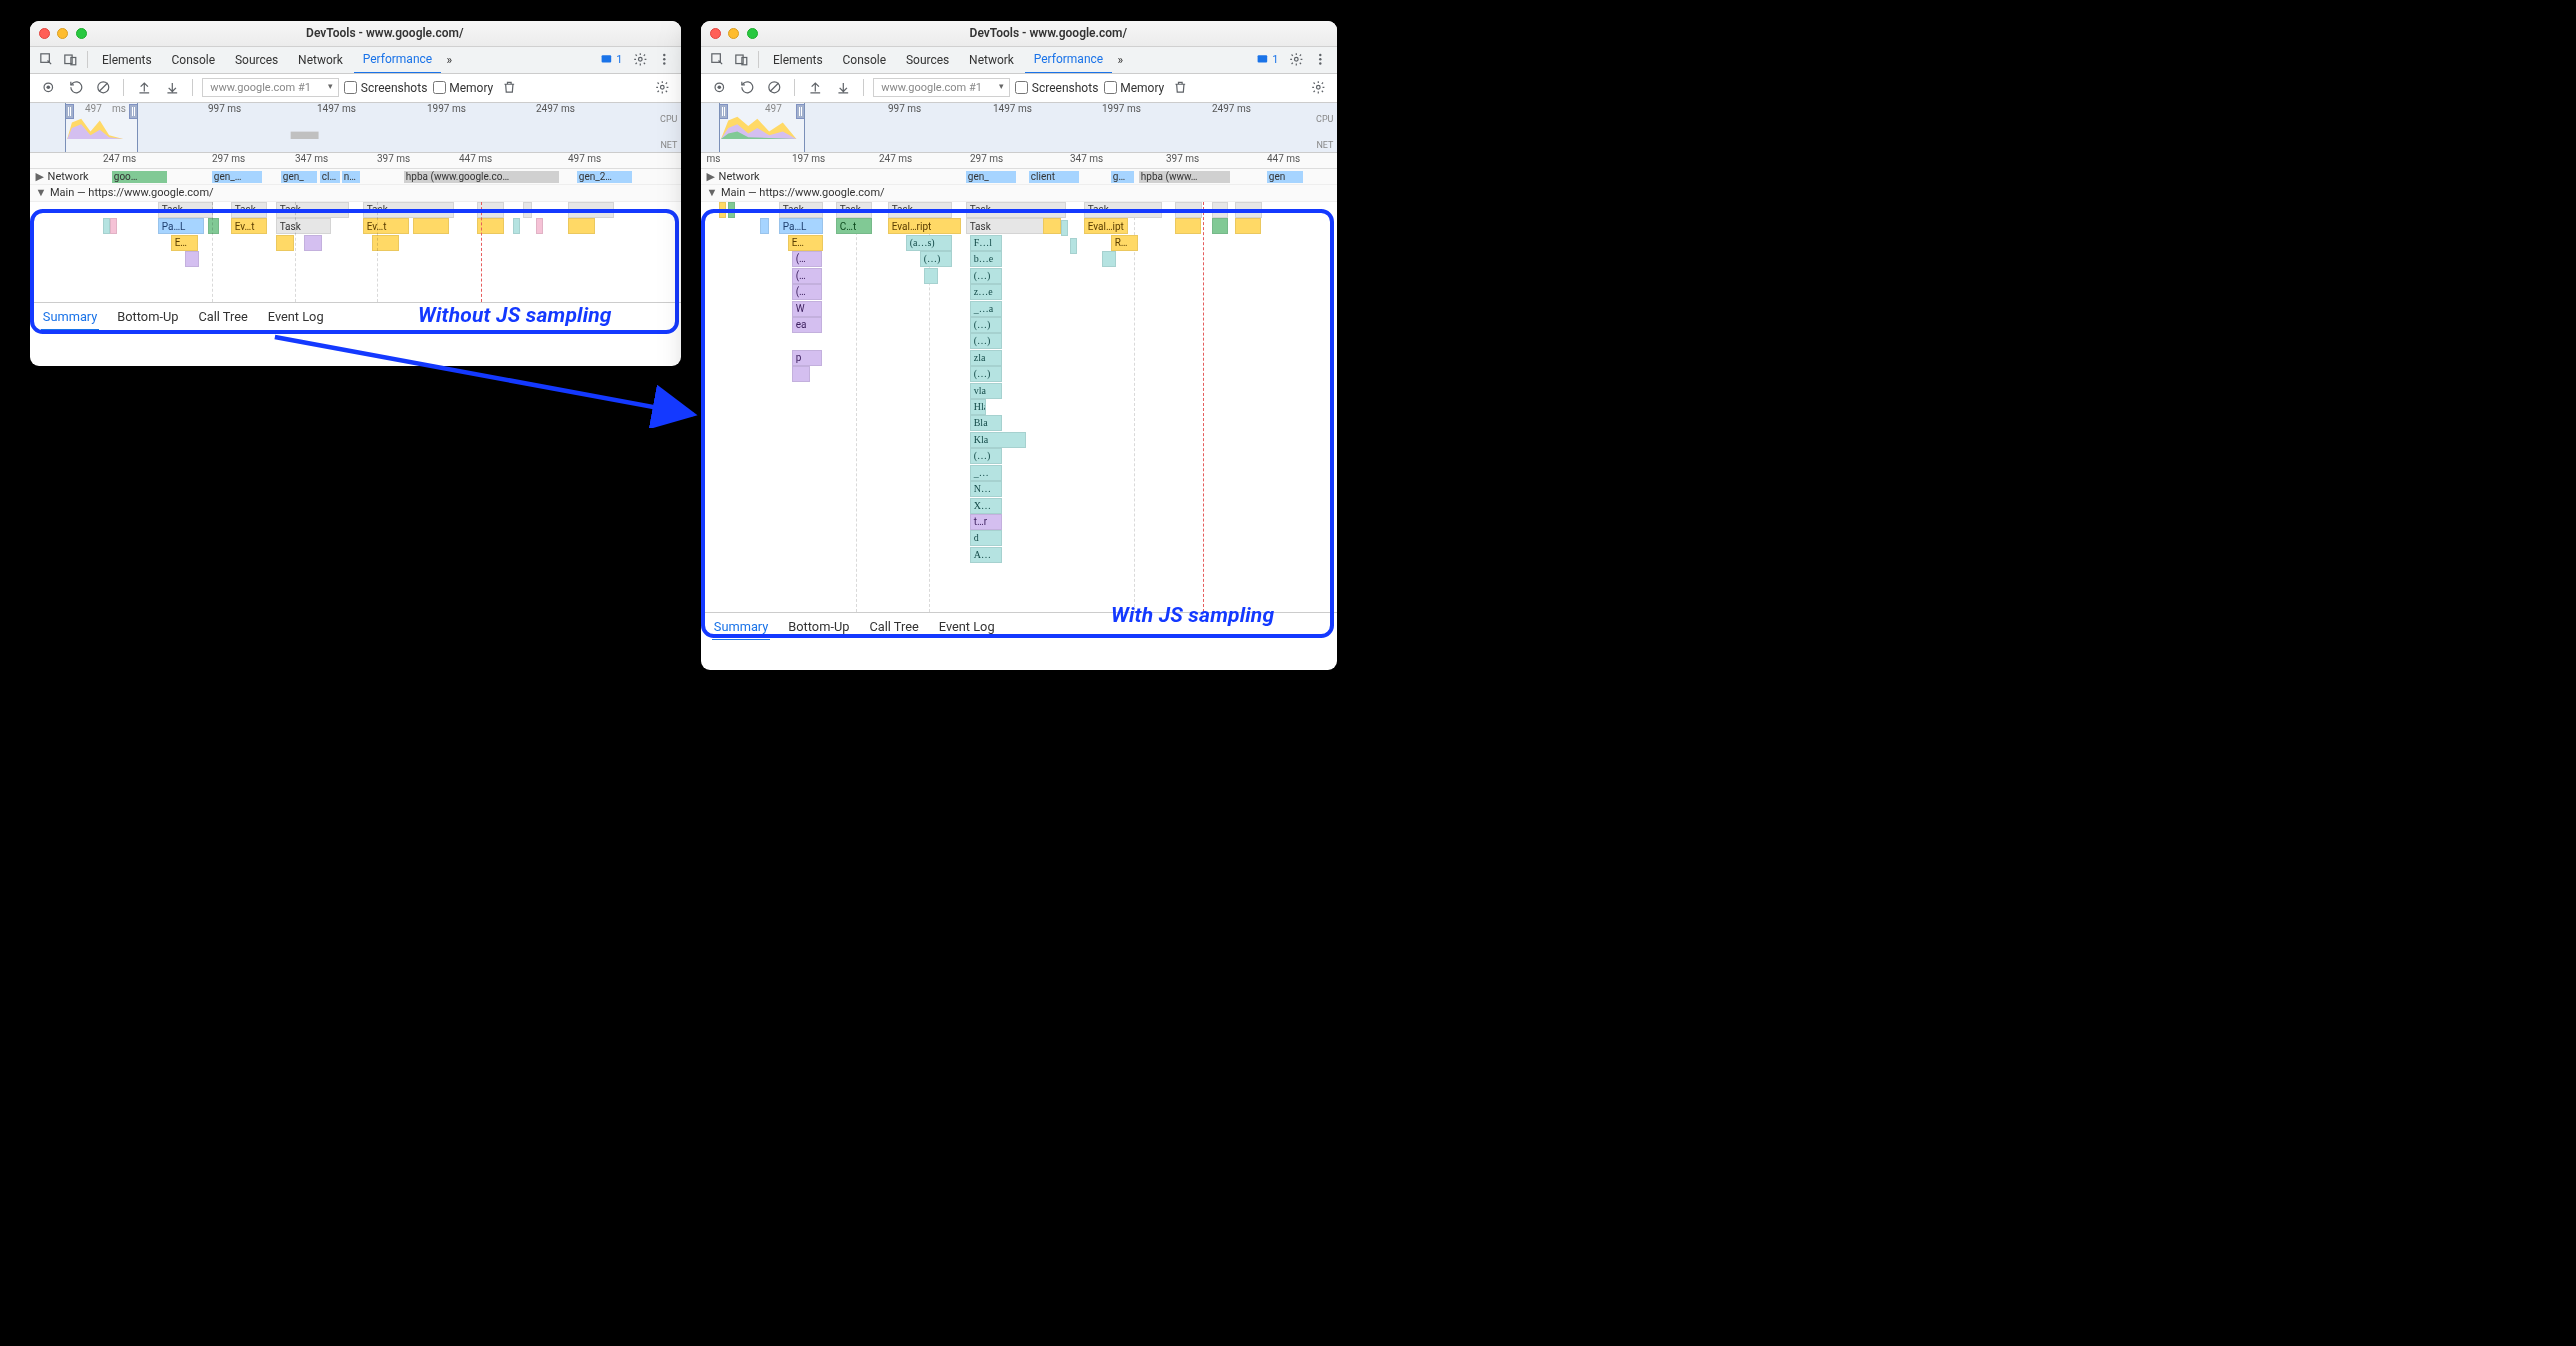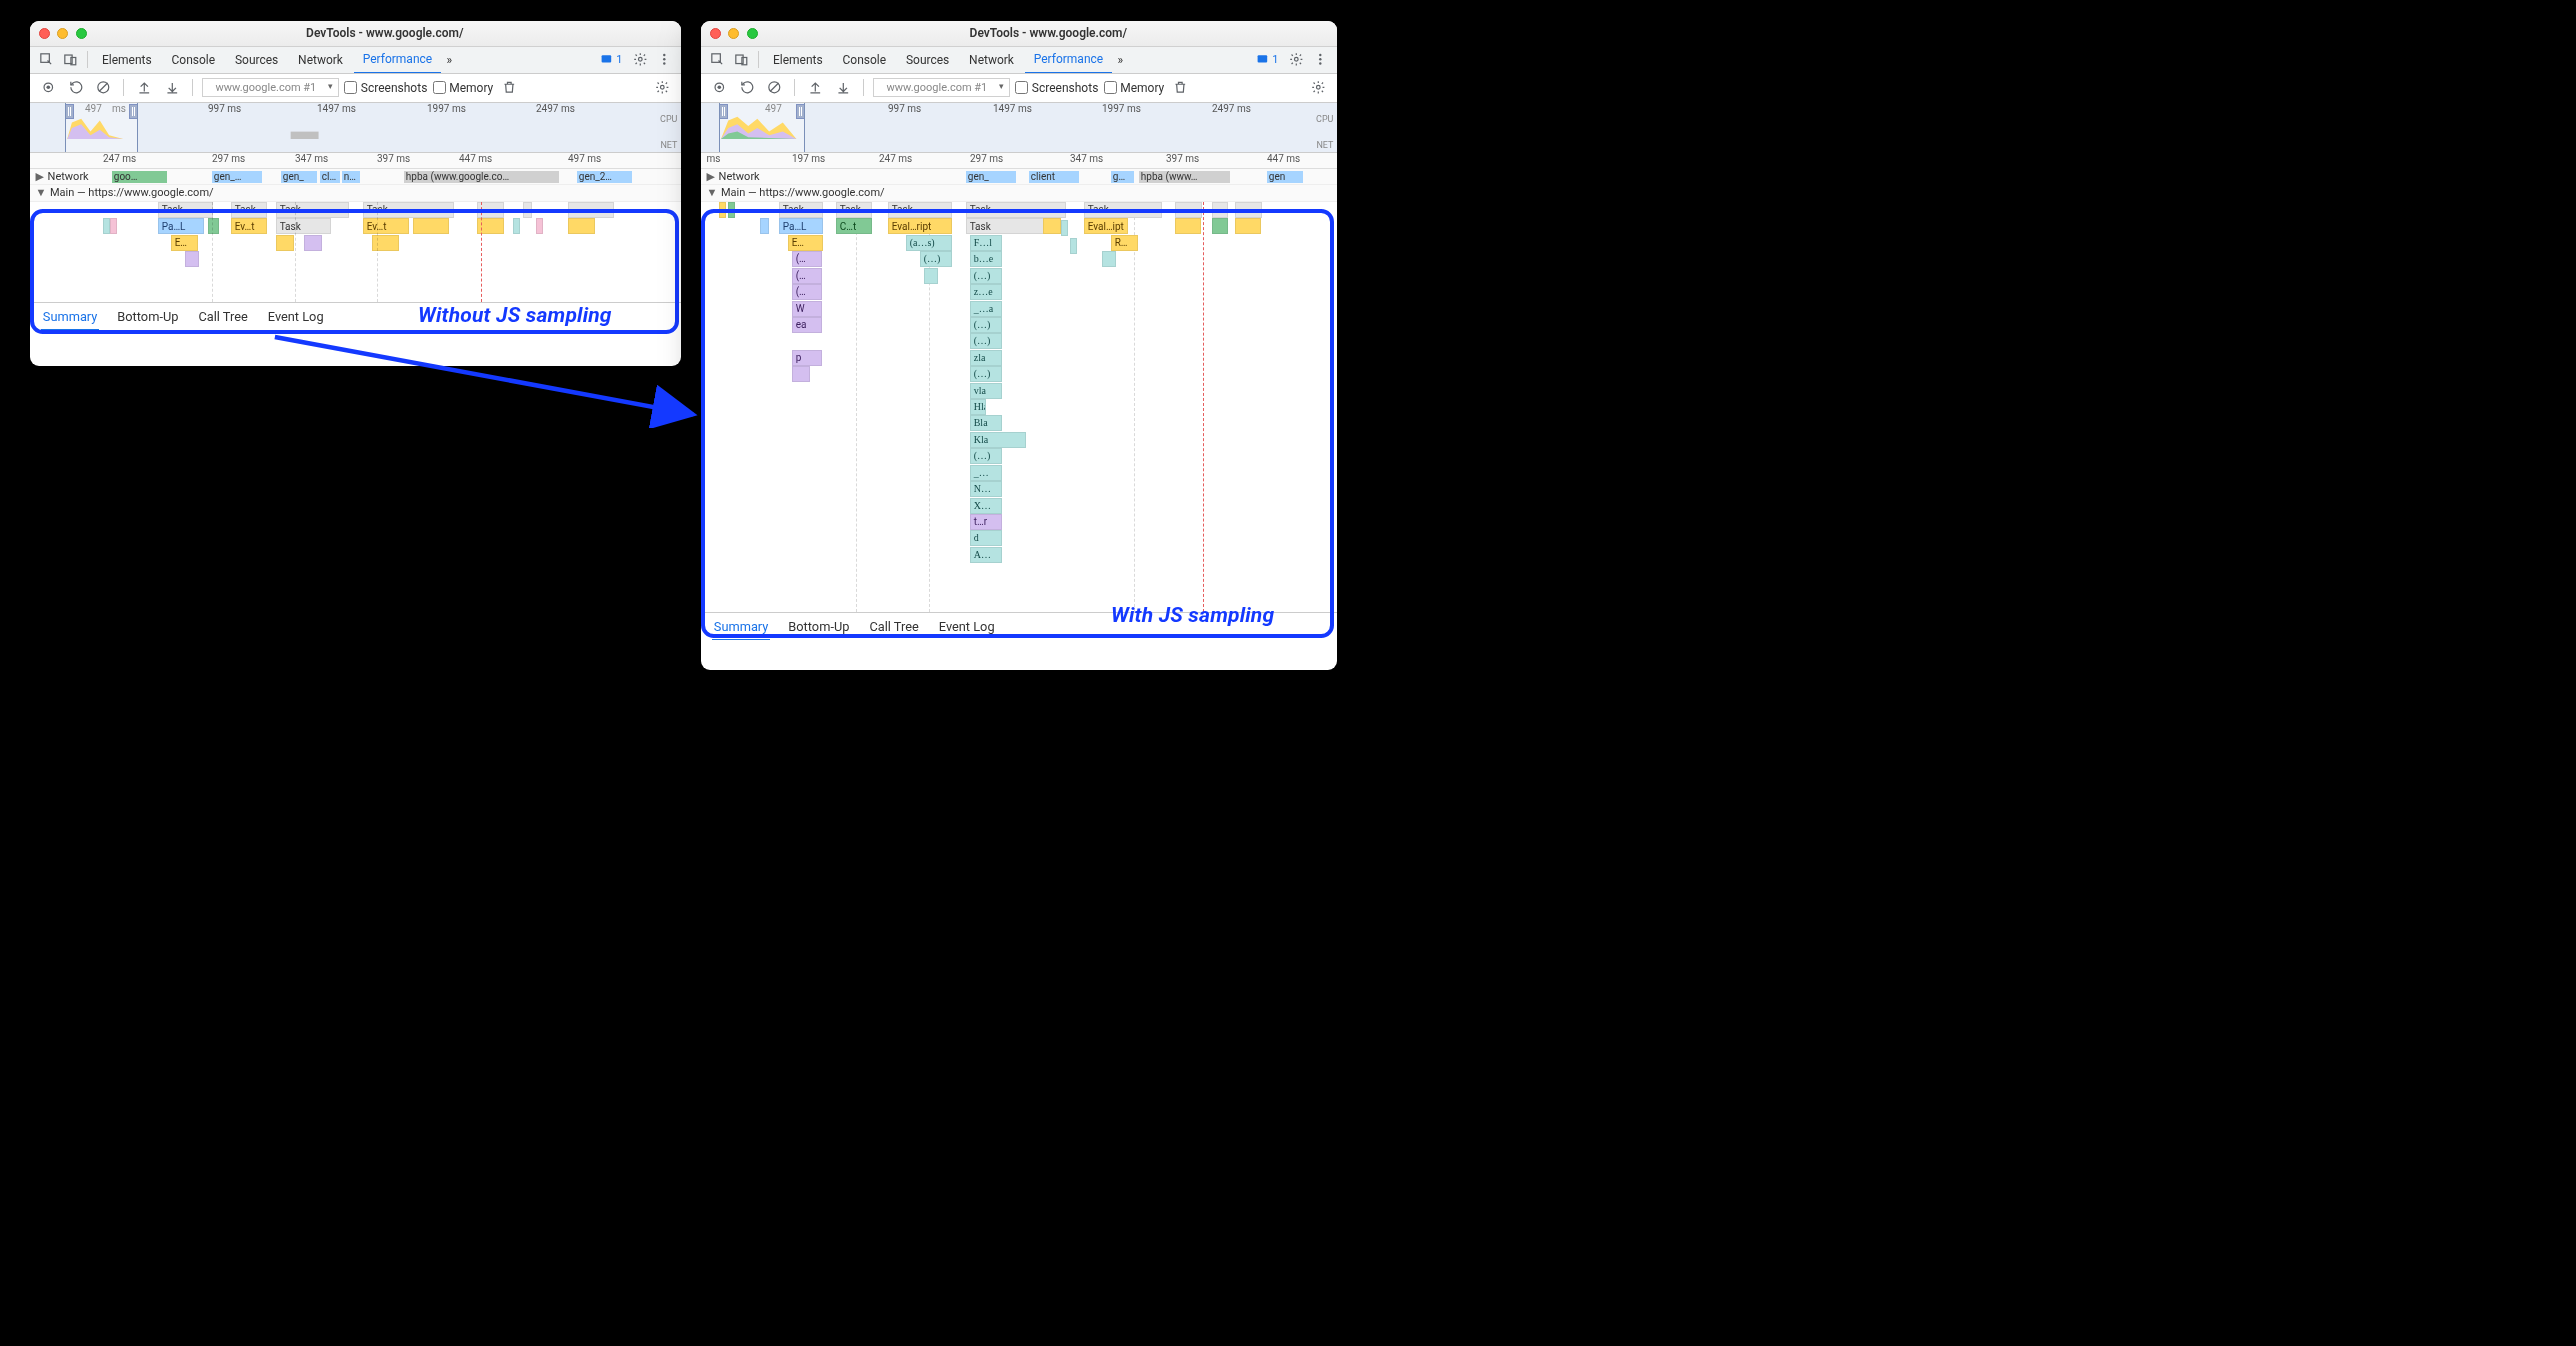--- a/index.html
+++ b/index.html
@@ -56,21 +56,21 @@
   .icon-btn svg { width:14.6px; height:14.6px; }
   .toolbar {
     height: 29px; display:flex; align-items:center; gap:5.5px;
     padding: 0 7.3px; border-bottom: 0.9px solid #ccc; background:#fff;
   }
   .toolbar .sep { width:0.9px; height:16.4px; background:#ccc; margin:0 3.6px; }
   .dropdown {
     flex: 0 0 auto; min-width:137px;
     border:0.9px solid #d0d0d0; border-radius:0;
     padding: 1.8px 16.4px 1.8px 7.3px; font-size:11px; color:#888;
-    position:relative; background:#fff;text-align:center;
+    position:relative; background:#fff;
   }
   .dropdown::after { content:"▾"; position:absolute; right:5.5px; color:#666; font-size:9px; }
   .chk { display:flex; align-items:center; gap:3.6px; font-size:12px; color:#333; }
   .chk input { width:12.8px; height:12.8px; }
   .overview {
     position:relative; height: 50px; background:#e8eef7; border-bottom:0.9px solid #ccc;
   }
   .overview-cpu { position:absolute; right:3.6px; top:11px; font-size:9px; color:#888; }
   .overview-net { position:absolute; right:3.6px; bottom:1.8px; font-size:9px; color:#888; }
   .ov-tick { position:absolute; top:0; font-size:10px; color:#555; }
@@ -507,21 +507,21 @@
     <div class="frame c-purple" style="left:91px;top:82px;width:30px">(…</div>
     <div class="frame c-purple" style="left:91px;top:99px;width:30px">W</div>
     <div class="frame c-purple" style="left:91px;top:115px;width:30px">ea</div>
     <div class="frame c-purple" style="left:91px;top:148px;width:30px">p</div>
     <div class="frame c-purple" style="left:91px;top:164px;width:18px"></div>
 
     <div class="frame c-task" style="left:135px;top:0;  width:36px">Task</div>
     <div class="frame c-green" style="left:135px;top:16.4px;width:36px">C…t</div>
 
     <div class="frame c-task" style="left:187px;top:0;  width:64px">Task</div>
-    <div class="frame c-yellow" style="left:187px;top:16.4px;width:64px">Eval…ript</div>
+    <div class="frame c-yellow" style="left:187px;top:16.4px;width:73px">Eval…ript</div>
     <div class="frame c-teal" style="left:205px;top:33px;width:46px">(a…s)</div>
     <div class="frame c-teal" style="left:219px;top:49px;width:32px">(…)</div>
     <div class="frame c-teal" style="left:223px;top:66px;width:13.7px"></div>
 
     <div class="frame c-task" style="left:265px;top:0;  width:100px">Task</div>
     <div class="frame c-task" style="left:265px;top:16.4px;width:78px">Task</div>
     <div class="frame c-yellow" style="left:342px;top:16.4px;width:18px"></div>
     <div class="frame c-teal" style="left:269px;top:33px;width:32px">F…l</div>
     <div class="frame c-teal" style="left:269px;top:49px;width:32px">b…e</div>
     <div class="frame c-teal" style="left:269px;top:66px;width:32px">(…)</div>

